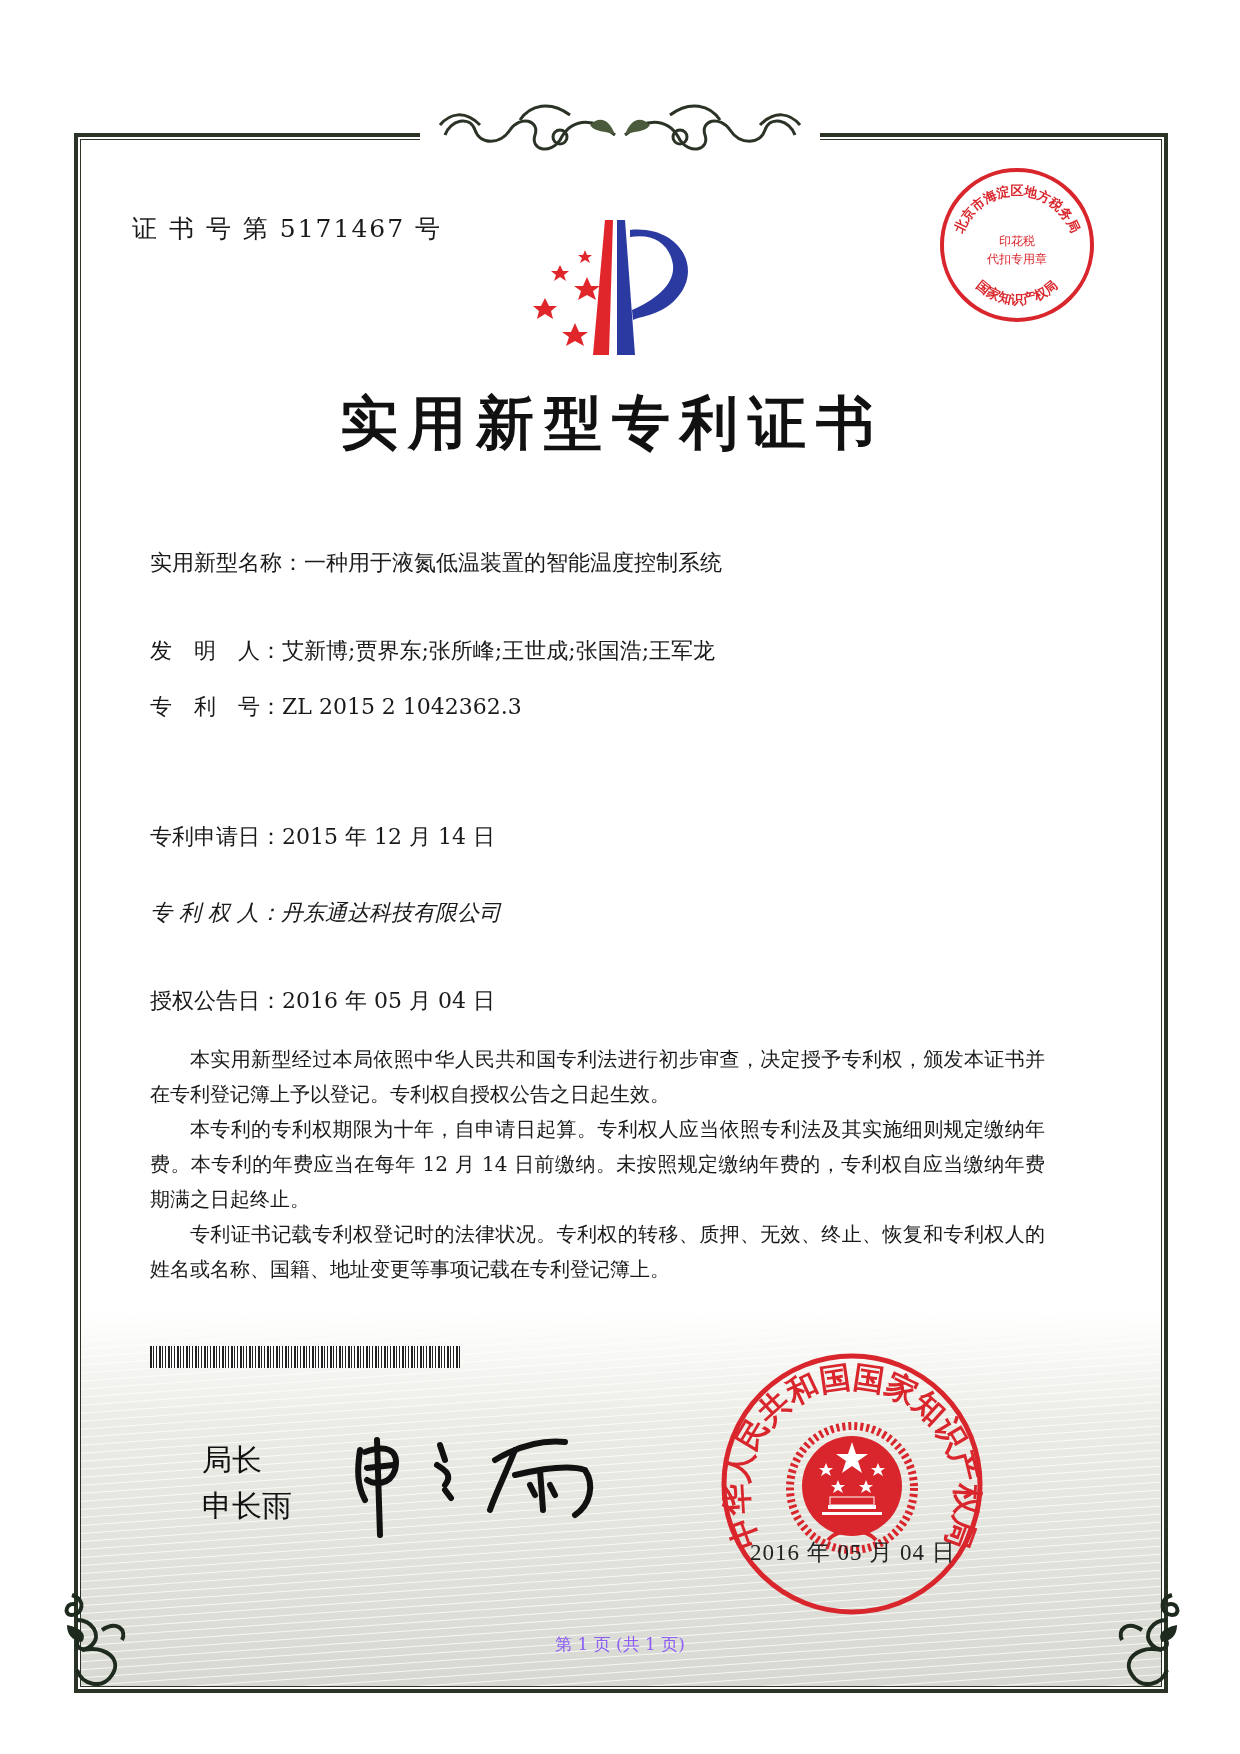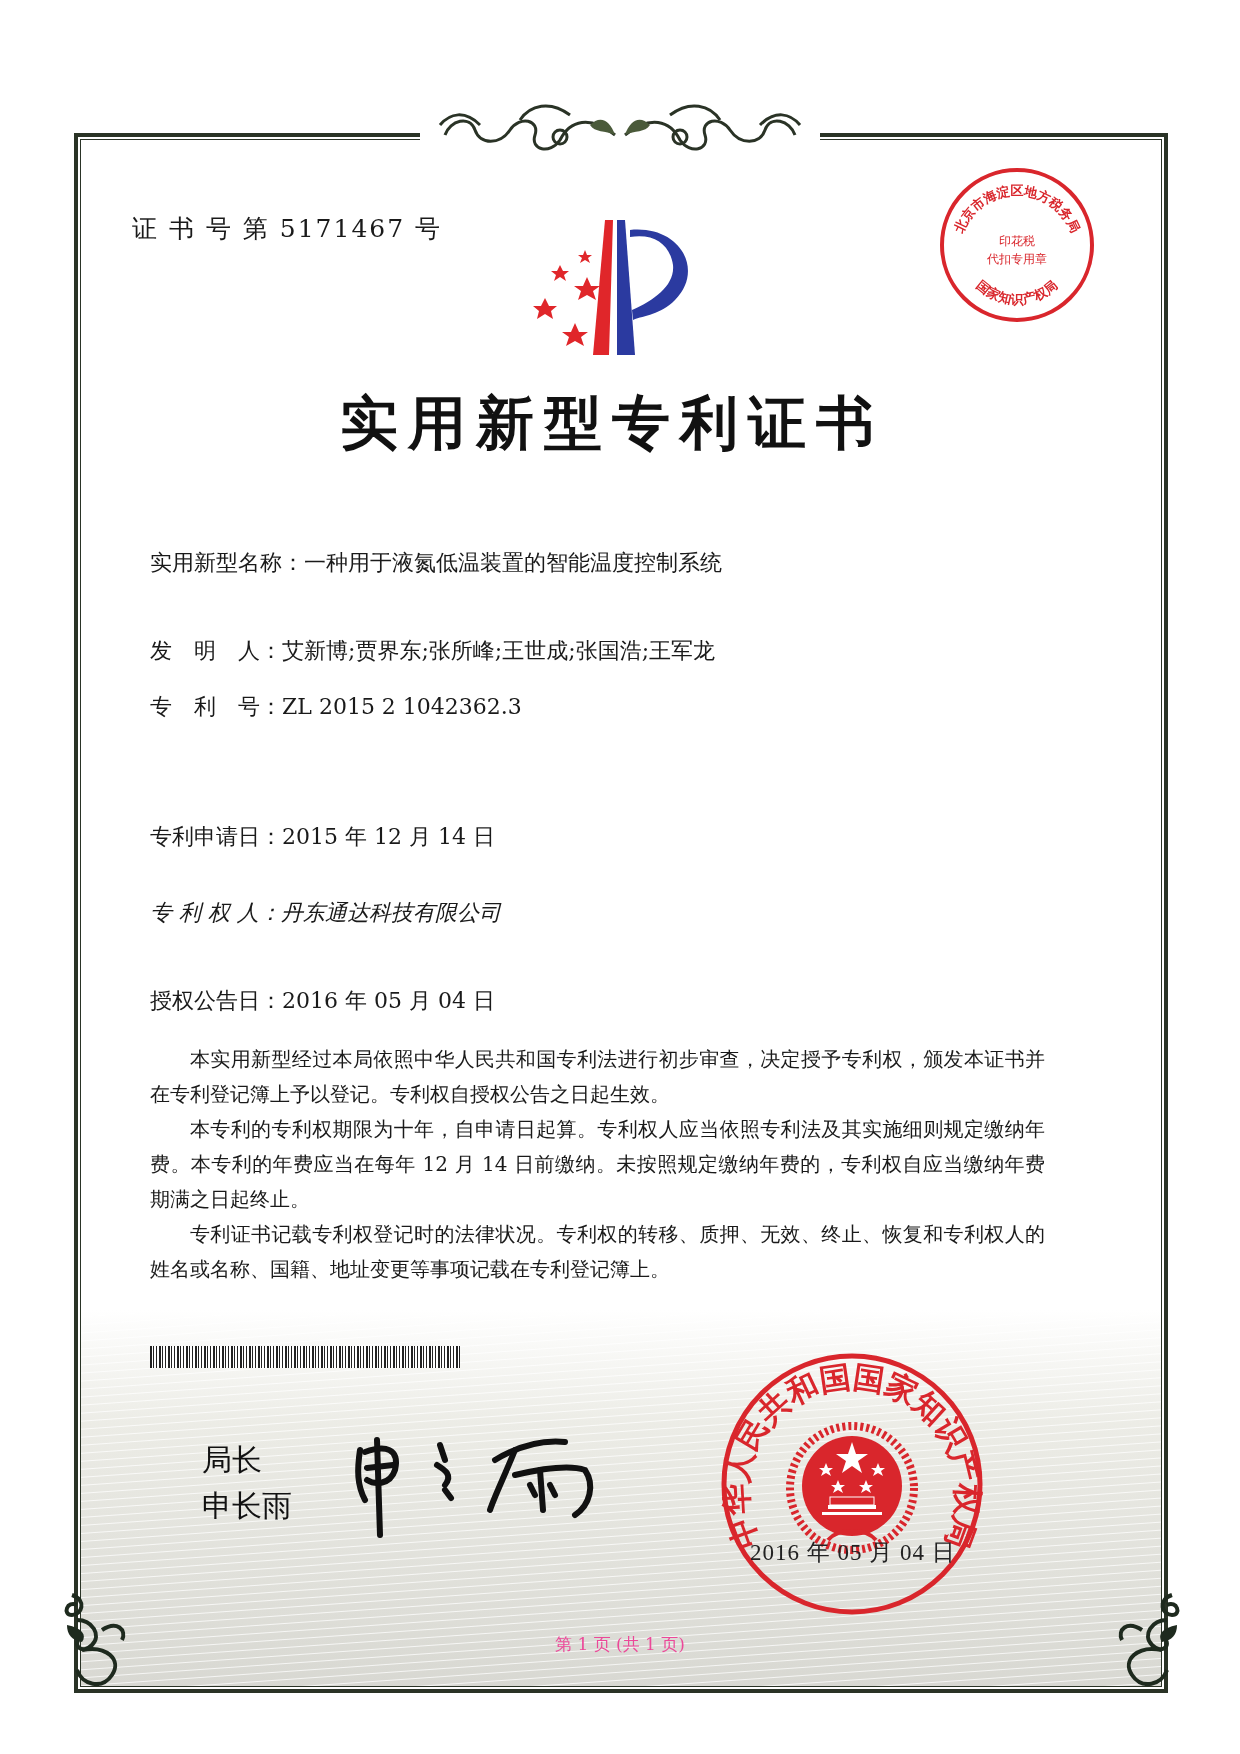--- a/index.html
+++ b/index.html
@@ -26,21 +26,21 @@
   .body-text p { margin: 0; text-indent: 40px; }
   .barcode { position: absolute; left: 150px; top: 1346px; width: 310px; height: 22px;
              background: repeating-linear-gradient(90deg, #222 0 2px, #fff 2px 3px, #222 3px 4px, #fff 4px 6px, #222 6px 7px, #fff 7px 9px); }
   .director { position: absolute; left: 157px; font-family: "DejaVu Sans", "Liberation Sans", sans-serif;
               font-size: 30px; color: #111; margin-left: 45px; }
   .signature { position: absolute; left: 345px; top: 1430px; width: 270px; height: 120px; }
   .stamp-top { position: absolute; left: 937px; top: 165px; width: 160px; height: 160px; }
   .stamp-bottom { position: absolute; left: 718px; top: 1350px; width: 268px; height: 268px; }
   .stamp-date { position: absolute; left: 750px; top: 1537px; font-size: 23px; color: #222;
                 font-family: "Liberation Serif", serif; letter-spacing: 1px; }
-  .page-no { position: absolute; left: 0; right: 0; top: 1633px; text-align: center; font-size: 17px; color: #ec4899; }
+  .page-no { position: absolute; left: 0; right: 0; top: 1633px; text-align: center; font-size: 17px; color: #8b5cf6; }
 </style>
 </head>
 <body>
 
 <div class="frame-outer"></div>
 <div class="guilloche"></div>
 <div class="frame-inner"></div>
 
 <svg class="ornament-top" viewBox="0 0 400 70">
   <rect x="0" y="38" width="400" height="10" fill="#fff"></rect>

